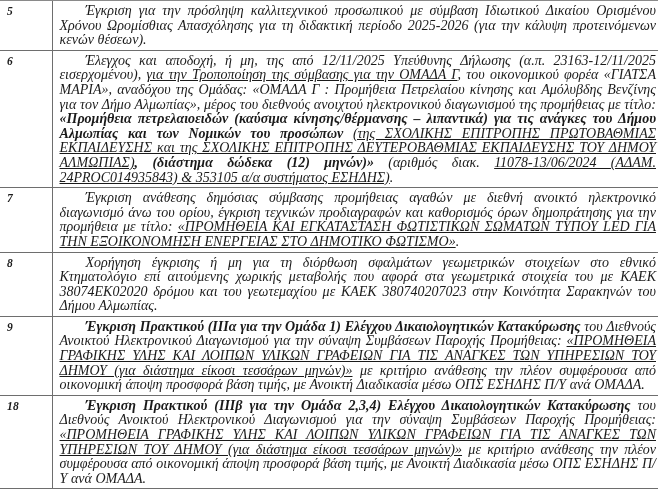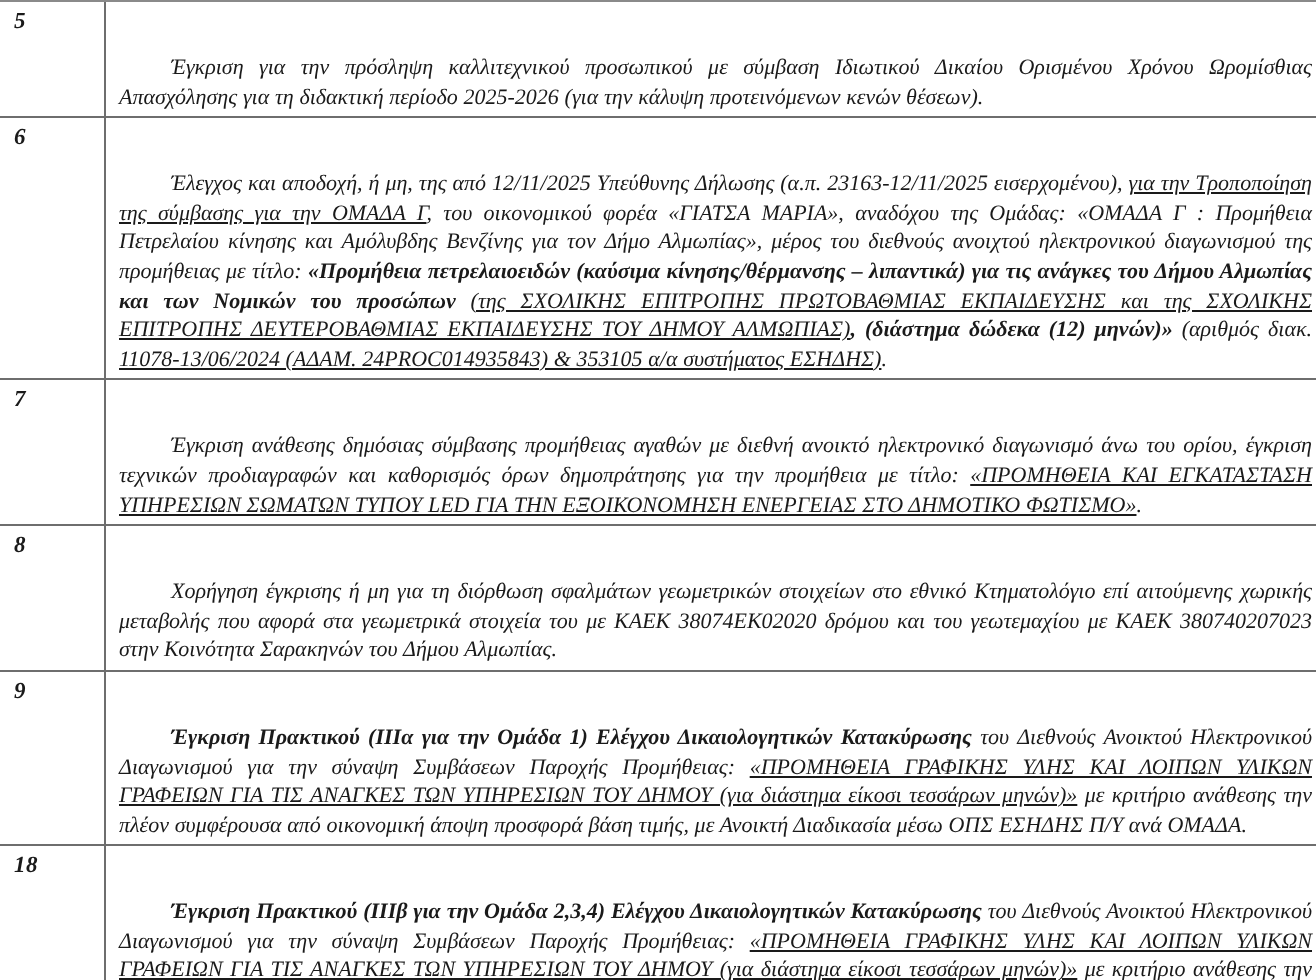--- a/index.html
+++ b/index.html
@@ -49,28 +49,27 @@
   td.body {
     border-top: 1.1px solid #6e6e6e;
     border-bottom: 1.1px solid #6e6e6e;
     border-left: none;
     border-right: none;
     padding: 3px 2px 2px 7px;
     box-sizing: border-box;
   }
   .txt {
     font-style: italic;
-    font-size: 11px;
+    font-size: 14px;
     line-height: 14.6px;
     text-align: justify;
     text-justify: inter-word;
     text-indent: 26px;
     word-spacing: 0.1px;
     hyphens: none;
-    margin-top: 23px;
   }
   .txt b { font-weight: bold; }
   .txt u { text-decoration: underline; text-underline-offset: 1px; }
   .txt .bu { font-weight: normal; text-decoration: underline; text-underline-offset: 1px; }
   
   .top-rule {
     position: absolute;
     left: 0;
     top: 0;
     width: 658px;
@@ -93,21 +92,21 @@
         </tr>
         <tr>
           <td class="num">6</td>
           <td class="body">
             <div class="txt"><span>Έλεγχος και αποδοχή, ή μη, της από 12/11/2025 Υπεύθυνης Δήλωσης (α.π. 23163-12/11/2025 εισερχομένου), </span><u>για την Τροποποίηση της σύμβασης για την ΟΜΑΔΑ Γ</u><span>, του οικονομικού φορέα «ΓΙΑΤΣΑ ΜΑΡΙΑ», αναδόχου της Ομάδας: «ΟΜΑΔΑ Γ : Προμήθεια Πετρελαίου κίνησης και Αμόλυβδης Βενζίνης για τον Δήμο Αλμωπίας», μέρος του διεθνούς ανοιχτού ηλεκτρονικού διαγωνισμού της προμήθειας με τίτλο: </span><b>«Προμήθεια πετρελαιοειδών (καύσιμα κίνησης/θέρμανσης – λιπαντικά) για τις ανάγκες του Δήμου Αλμωπίας και των Νομικών του προσώπων </b><span class="bu">(της ΣΧΟΛΙΚΗΣ ΕΠΙΤΡΟΠΗΣ ΠΡΩΤΟΒΑΘΜΙΑΣ ΕΚΠΑΙΔΕΥΣΗΣ και της ΣΧΟΛΙΚΗΣ ΕΠΙΤΡΟΠΗΣ ΔΕΥΤΕΡΟΒΑΘΜΙΑΣ ΕΚΠΑΙΔΕΥΣΗΣ ΤΟΥ ΔΗΜΟΥ ΑΛΜΩΠΙΑΣ)</span><b>, (διάστημα δώδεκα (12) μηνών)» </b><span>(αριθμός διακ. </span><u>11078-13/06/2024 (ΑΔΑΜ. 24PROC014935843) &amp;  353105 α/α συστήματος ΕΣΗΔΗΣ)</u><span>.</span></div>
           </td>
         </tr>
         <tr>
           <td class="num">7</td>
           <td class="body">
-            <div class="txt"><span>Έγκριση ανάθεσης δημόσιας σύμβασης προμήθειας αγαθών με διεθνή ανοικτό ηλεκτρονικό διαγωνισμό άνω του ορίου, έγκριση τεχνικών προδιαγραφών και καθορισμός όρων δημοπράτησης για την προμήθεια με τίτλο: </span><span class="bu">«ΠΡΟΜΗΘΕΙΑ ΚΑΙ ΕΓΚΑΤΑΣΤΑΣΗ ΥΠΗΡΕΣΙΩΝ ΣΩΜΑΤΩΝ ΤΥΠΟΥ LED ΓΙΑ ΤΗΝ ΕΞΟΙΚΟΝΟΜΗΣΗ ΕΝΕΡΓΕΙΑΣ ΣΤΟ ΔΗΜΟΤΙΚΟ ΦΩΤΙΣΜΟ»</span><span>.</span></div>
+            <div class="txt"><span>Έγκριση ανάθεσης δημόσιας σύμβασης προμήθειας αγαθών με διεθνή ανοικτό ηλεκτρονικό διαγωνισμό άνω του ορίου, έγκριση τεχνικών προδιαγραφών και καθορισμός όρων δημοπράτησης για την προμήθεια με τίτλο: </span><span class="bu">«ΠΡΟΜΗΘΕΙΑ ΚΑΙ ΕΓΚΑΤΑΣΤΑΣΗ ΦΩΤΙΣΤΙΚΩΝ ΣΩΜΑΤΩΝ ΤΥΠΟΥ LED ΓΙΑ ΤΗΝ ΕΞΟΙΚΟΝΟΜΗΣΗ ΕΝΕΡΓΕΙΑΣ ΣΤΟ ΔΗΜΟΤΙΚΟ ΦΩΤΙΣΜΟ»</span><span>.</span></div>
           </td>
         </tr>
         <tr>
           <td class="num">8</td>
           <td class="body">
             <div class="txt"><span>Χορήγηση έγκρισης ή μη για τη διόρθωση σφαλμάτων γεωμετρικών στοιχείων στο εθνικό Κτηματολόγιο επί αιτούμενης χωρικής μεταβολής που αφορά στα γεωμετρικά στοιχεία του με ΚΑΕΚ 38074ΕΚ02020 δρόμου και του γεωτεμαχίου με ΚΑΕΚ 380740207023 στην Κοινότητα Σαρακηνών του Δήμου Αλμωπίας.</span></div>
           </td>
         </tr>
         <tr>
           <td class="num">9</td>

